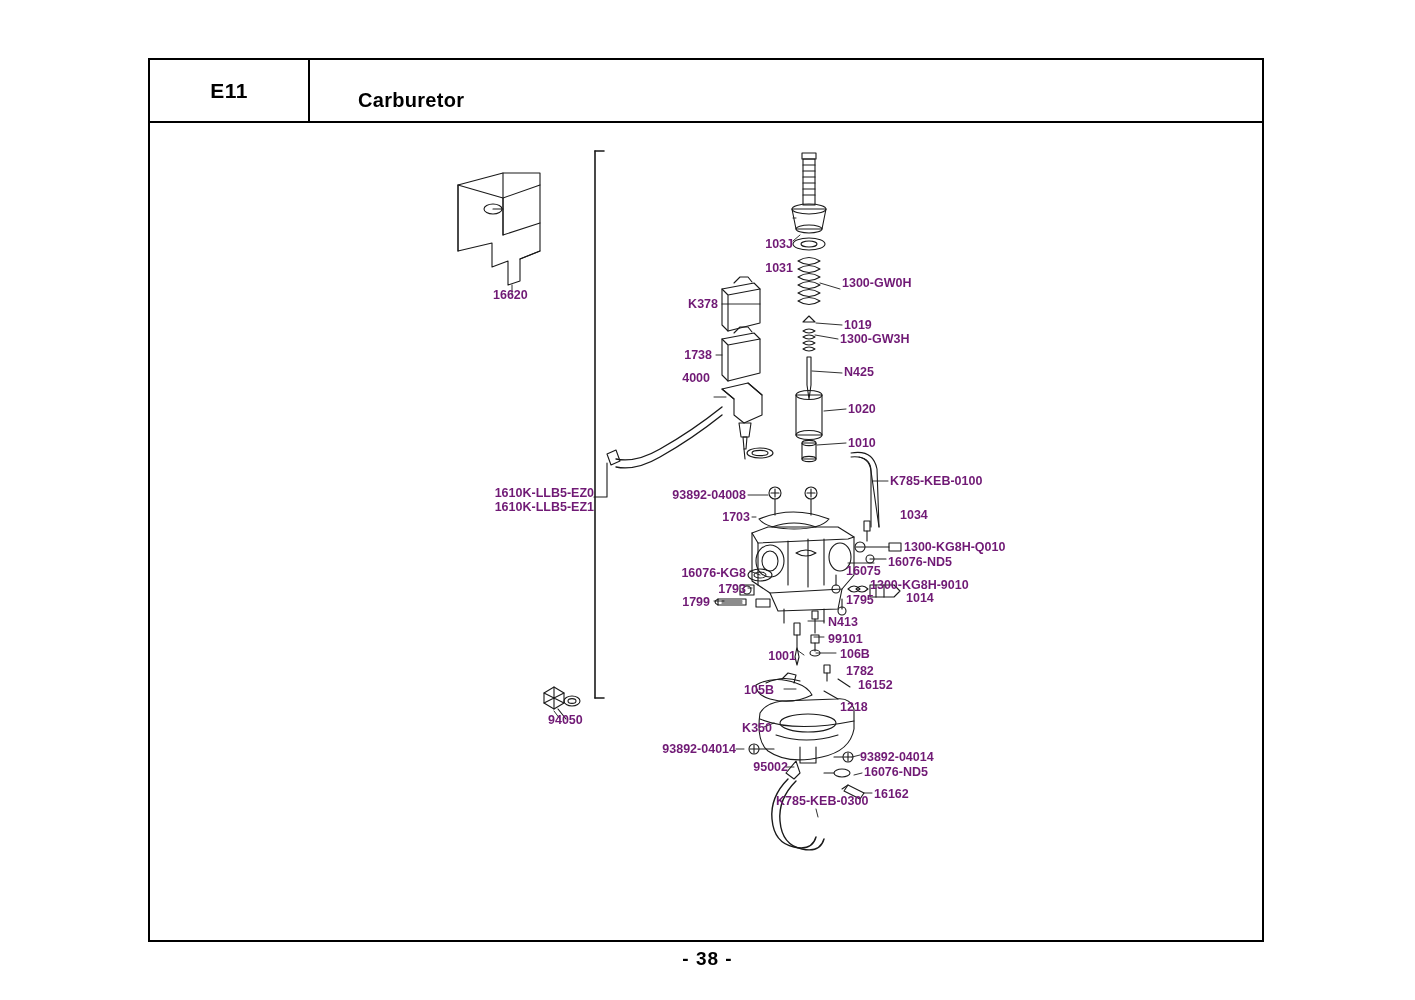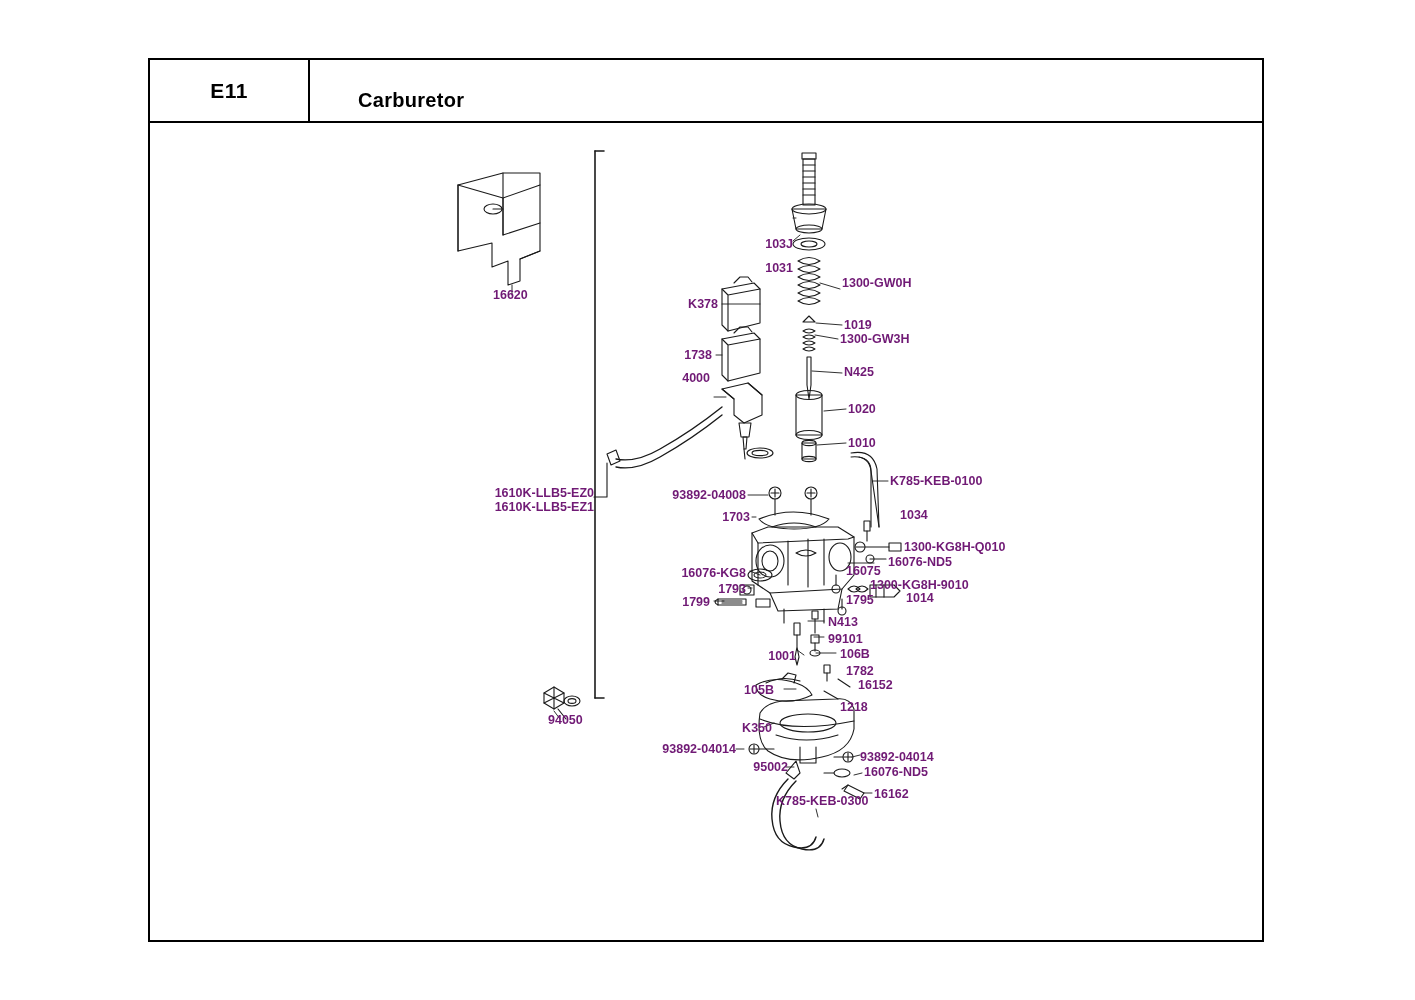--- a/index.html
+++ b/index.html
@@ -377,13 +377,14 @@
     <div class="lbl r" style="left:624px;top:598px;">K350</div>
     <div class="lbl r" style="left:588px;top:619px;">93892-04014</div>
     <div class="lbl" style="left:712px;top:627px;">93892-04014</div>
     <div class="lbl r" style="left:640px;top:637px;">95002</div>
     <div class="lbl" style="left:716px;top:642px;">16076-ND5</div>
     <div class="lbl" style="left:726px;top:664px;">16162</div>
     <div class="lbl" style="left:628px;top:671px;">K785-KEB-0300</div>
     <div class="lbl" style="left:400px;top:590px;">94050</div>
   </div>
 
+  <div class="page-number">- 38 -</div>
 </div>
 
 </body></html>

